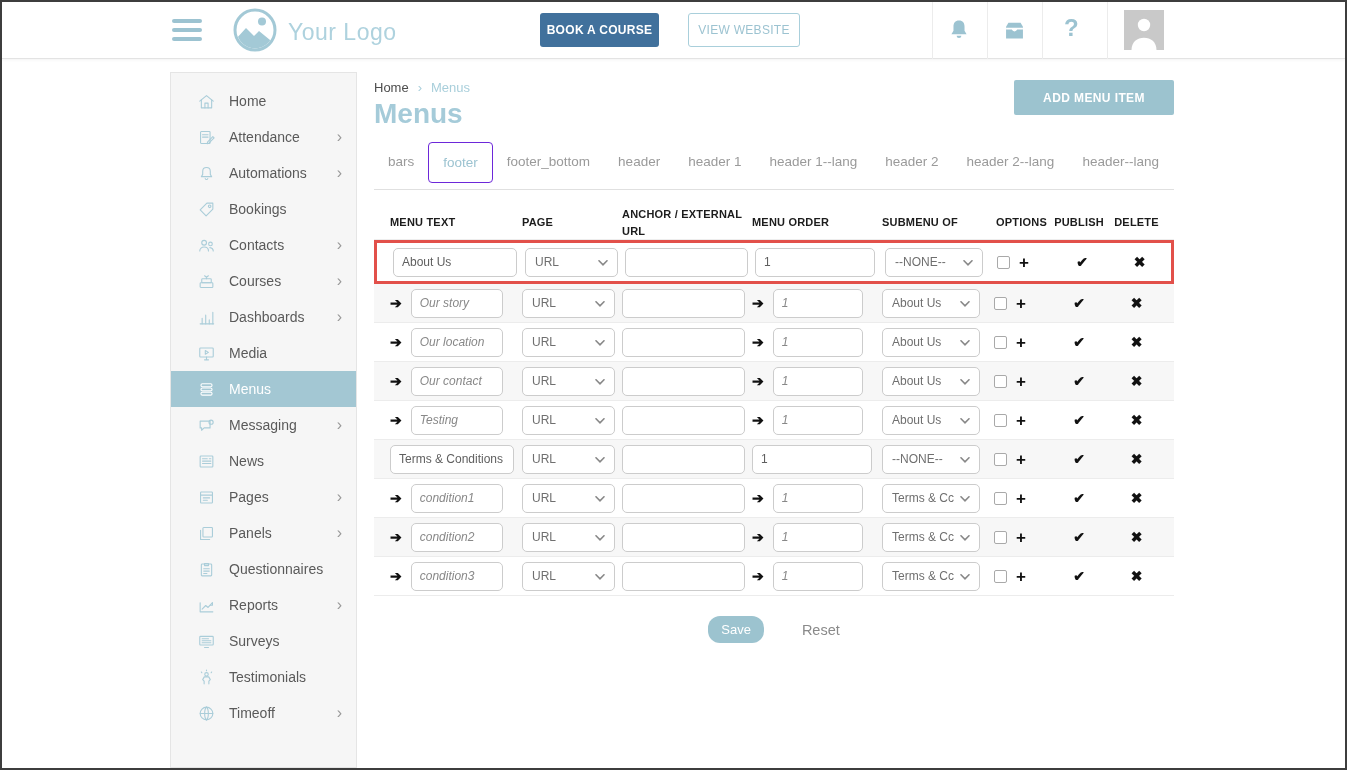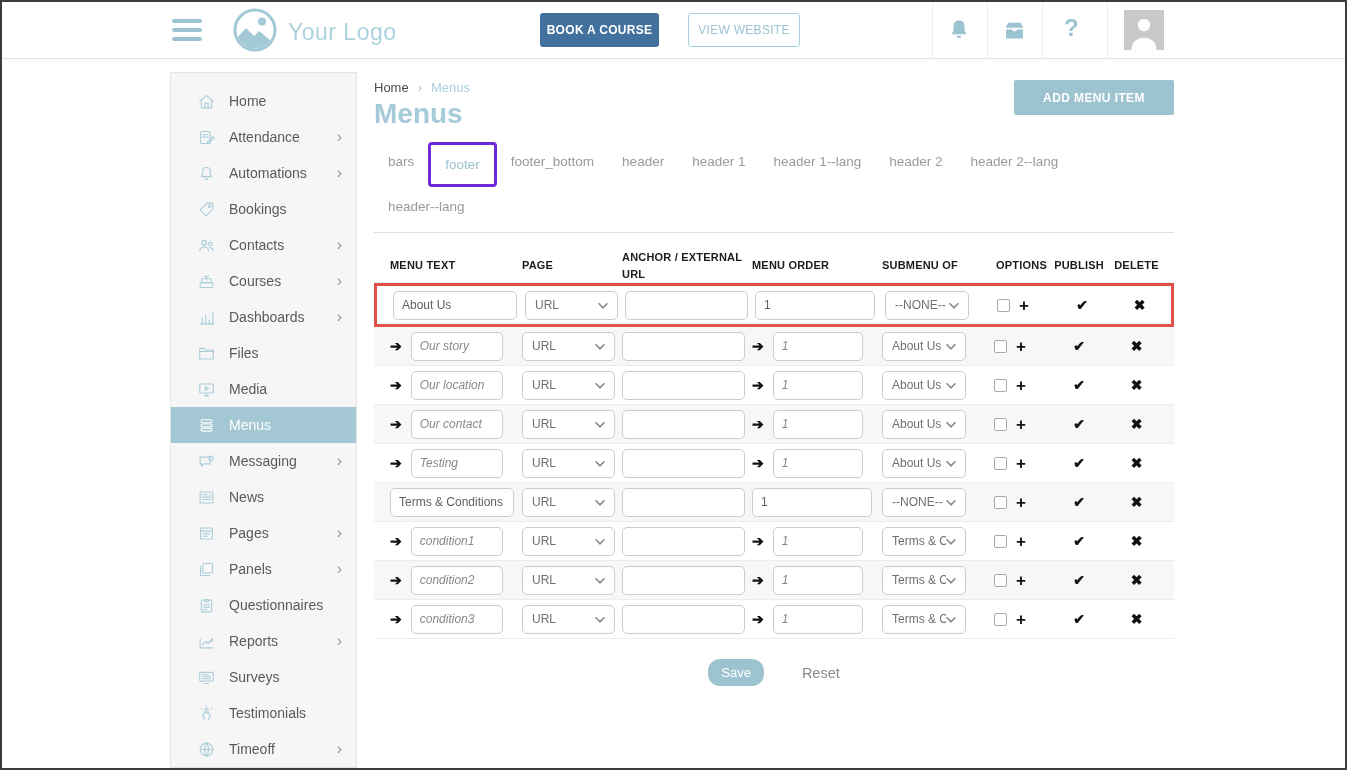--- a/index.html
+++ b/index.html
@@ -44,21 +44,21 @@
   .breadcrumb { margin-top:8px; font-size:13px; display:flex; gap:9px; align-items:center; }
   .bc-home { color:#4d4d4d; cursor:pointer; }
   .bc-sep, .bc-cur { color:#a9cfdb; }
   .page-title { margin-top:3px; font-size:28px; font-weight:bold; color:#a5cbd9; }
   .add-btn { position:absolute; right:0; top:8px; width:160px; height:35px; border:none;
              background:#9cc3cf; color:#fff; font-size:12px; font-weight:bold; border-radius:2px;
              font-family:inherit; letter-spacing:.4px; cursor:pointer; }
 
   .tabs { margin-top:12px; display:flex; flex-wrap:wrap; align-items:flex-start; }
   .tab { padding:12px 14px; color:#9a9a9a; font-size:13.5px; cursor:pointer; white-space:nowrap; }
-  .tab.active { border:3px solid #6d28d9; border-radius:4px; background:#fff; color:#9cc3d1; }
+  .tab.active { border:1px solid #6d28d9; border-radius:4px; background:#fff; color:#9cc3d1; }
   .tabs-rule { margin-top:6px; border:none; border-top:1px solid #e0e0e0; }
 
   
   .grid { display:grid; grid-template-columns:132px 100px 130px 130px 112px 55px 60px 55px;
           padding-left:16px; align-items:center; }
   .thead { margin-top:16px; border-bottom:1px solid #ededed; }
   .thead div { font-size:11px; font-weight:bold; color:#1c1c1c; letter-spacing:.2px;
                line-height:1.5; padding-right:10px; }
   .thead .c6, .thead .c7, .thead .c8 { text-align:center; padding-right:0; }
 
@@ -69,21 +69,21 @@
   .rarrow { font-size:14px; color:#111; margin-right:9px; font-weight:bold; }
   .tinput { height:29px; border:1px solid #ccc; border-radius:5px; padding:0 8px;
             font-size:12px; color:#5f5f5f; background:#fff; font-family:inherit; width:124px; }
   .tinput.child { width:92px; font-style:italic; color:#888; }
   .orderinput { width:120px; }
   .orderinput.child { width:90px; }
   .fselect { height:29px; border:1px solid #ccc; border-radius:5px; background:#fff;
              display:inline-flex; align-items:center; justify-content:space-between;
              padding:0 9px; font-size:12px; color:#6f6f6f; cursor:pointer; }
   .fselect.page { width:93px; }
-  .fselect.submenu { width:84px; }
+  .fselect.submenu { width:98px; }
   .fsel-label { overflow:hidden; white-space:nowrap;text-align:center; }
   .opts { display:flex; align-items:center; gap:9px; }
   .cbox { width:13px; height:13px; border:1px solid #a9a9a9; border-radius:2px;
           background:#fff; display:inline-block; cursor:pointer; }
   .plus { font-size:17px; font-weight:bold; color:#111; cursor:pointer; line-height:1; }
   .pubcell, .delcell { text-align:center; }
   .glyph { font-size:14px; font-weight:bold; color:#111; cursor:pointer; }
 
   .actions { margin-top:20px; display:flex; justify-content:center; align-items:center; gap:10px; }
   .save-btn { border:none; background:#9cc3cf; color:#fff; font-size:13px; padding:6px 13px;
@@ -222,29 +222,20 @@
               <path d="M4 20h17"></path>
               <path d="M6.5 20v-7M11 20V9M15.5 20v-5M20 20V5.5"></path>
             </svg>
           </span>
           <span>Dashboards</span>
           <span class="chev">›</span>
         </div>
         <div class="side-item">
           <span class="sicon">
             <svg width="19" height="19" viewBox="0 0 24 24" fill="none" stroke="currentColor" stroke-width="1.4" stroke-linecap="round" stroke-linejoin="round">
-              <path d="M3.5 19V5.5h5.5l2 2h9.5V19z"></path>
-              <path d="M3.5 9.5h17"></path>
-            </svg>
-          </span>
-          <span>Files</span>
-        </div>
-        <div class="side-item">
-          <span class="sicon">
-            <svg width="19" height="19" viewBox="0 0 24 24" fill="none" stroke="currentColor" stroke-width="1.4" stroke-linecap="round" stroke-linejoin="round">
               <rect x="3.5" y="5" width="17" height="11.5" rx="1"></rect>
               <path d="M9.5 20h5M12 16.5V20"></path>
               <path d="M10.5 8.3v4.6l3.9-2.3z"></path>
             </svg>
           </span>
           <span>Media</span>
         </div>
         <div class="side-item selected">
           <span class="sicon">
             <svg width="19" height="19" viewBox="0 0 24 24" fill="none" stroke="currentColor" stroke-width="1.4" stroke-linecap="round" stroke-linejoin="round">

